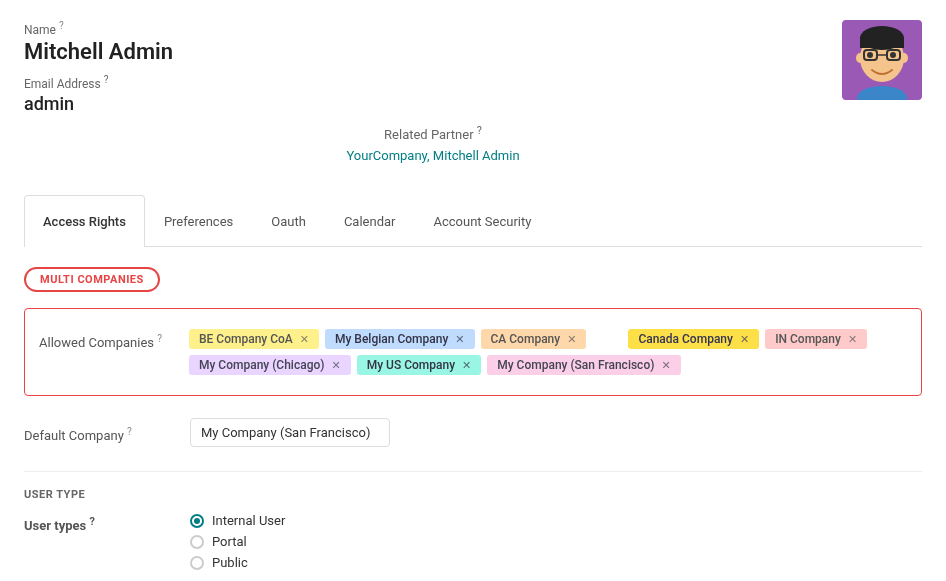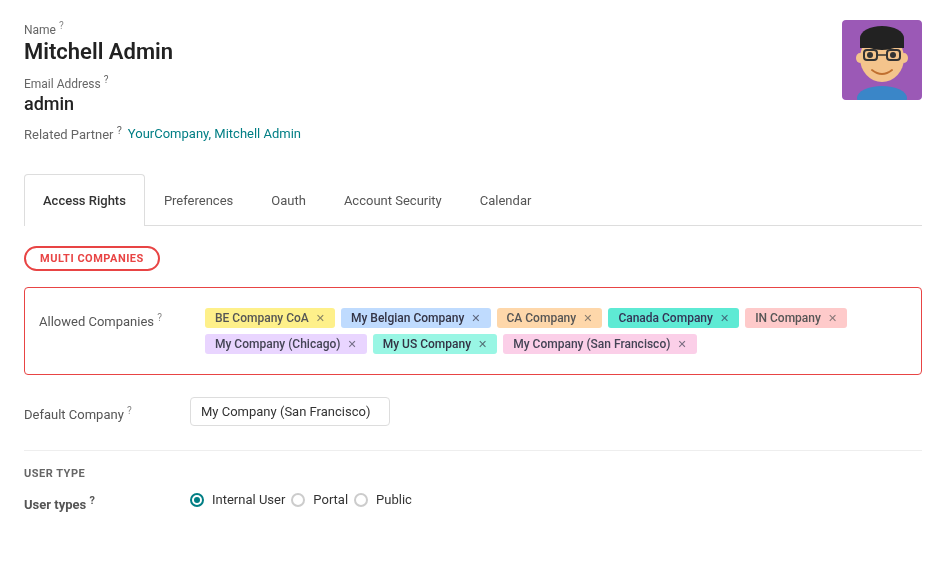--- a/index.html
+++ b/index.html
@@ -58,20 +58,21 @@
       margin-bottom: 10px;
     }
 
     .related-partner-row {
       display: flex;
       align-items: center;
       gap: 6px;
       font-size: 13px;
       color: #666;
       margin-bottom: 16px;
+      flex-direction: column;
     }
 
     .related-partner-link {
       color: #017e84;
       text-decoration: none;
       cursor: pointer;
     }
 
     .avatar {
       width: 80px;
@@ -140,21 +141,21 @@
     .companies-box {
       border: 1.5px solid #e84444;
       border-radius: 4px;
       padding: 12px 14px;
       margin-bottom: 14px;
     }
 
     .field-row {
       display: flex;
       align-items: flex-start;
-      gap: 16px;
+      gap: 0;
       padding: 8px 0;
     }
 
     .field-row-label {
       font-size: 13px;
       color: #555;
       min-width: 150px;
       padding-top: 4px;
       flex-shrink: 0;
     }
@@ -185,21 +186,21 @@
     .tag .close {
       font-size: 11px;
       cursor: pointer;
       opacity: 0.7;
       margin-left: 2px;
     }
 
     .tag-yellow { background: #fef08a; color: #555; }
     .tag-blue { background: #bfdbfe; color: #334; }
     .tag-orange { background: #fed7aa; color: #555; }
-    .tag-green { background: #5eead4; color: #335; }
+    .tag-green { background: #fde047; color: #335; margin-left: 36px; }
     .tag-red { background: #fecaca; color: #555; }
     .tag-purple { background: #e9d5ff; color: #445; }
     .tag-teal { background: #99f6e4; color: #334; }
     .tag-pink { background: #fbcfe8; color: #445; }
 
     .default-company-row {
       display: flex;
       align-items: center;
       gap: 16px;
       padding: 8px 0;
@@ -237,21 +238,21 @@
       font-size: 13px;
       color: #555;
       min-width: 150px;
       padding-top: 2px;
       flex-shrink: 0;
       font-weight: bold;
     }
 
     .radio-group {
       display: flex;
-      flex-direction: row;
+      flex-direction: column;
       gap: 6px;
     }
 
     .radio-option {
       display: flex;
       align-items: center;
       gap: 8px;
       font-size: 13px;
       color: #333;
       cursor: pointer;
@@ -337,22 +338,22 @@
 
         <ellipse cx="40" cy="78" rx="25" ry="12" fill="#3a86c8"></ellipse>
       </svg>
     </div>
   </div>
 
   <div class="tabs-bar">
     <div class="tab active">Access Rights</div>
     <div class="tab">Preferences</div>
     <div class="tab">Oauth</div>
+    <div class="tab">Calendar</div>
     <div class="tab">Account Security</div>
-    <div class="tab">Calendar</div>
   </div>
 
   <div>
     <div class="section-header">
       <span class="section-header-text">MULTI COMPANIES</span>
     </div>
 
     
     <div class="companies-box">
 

